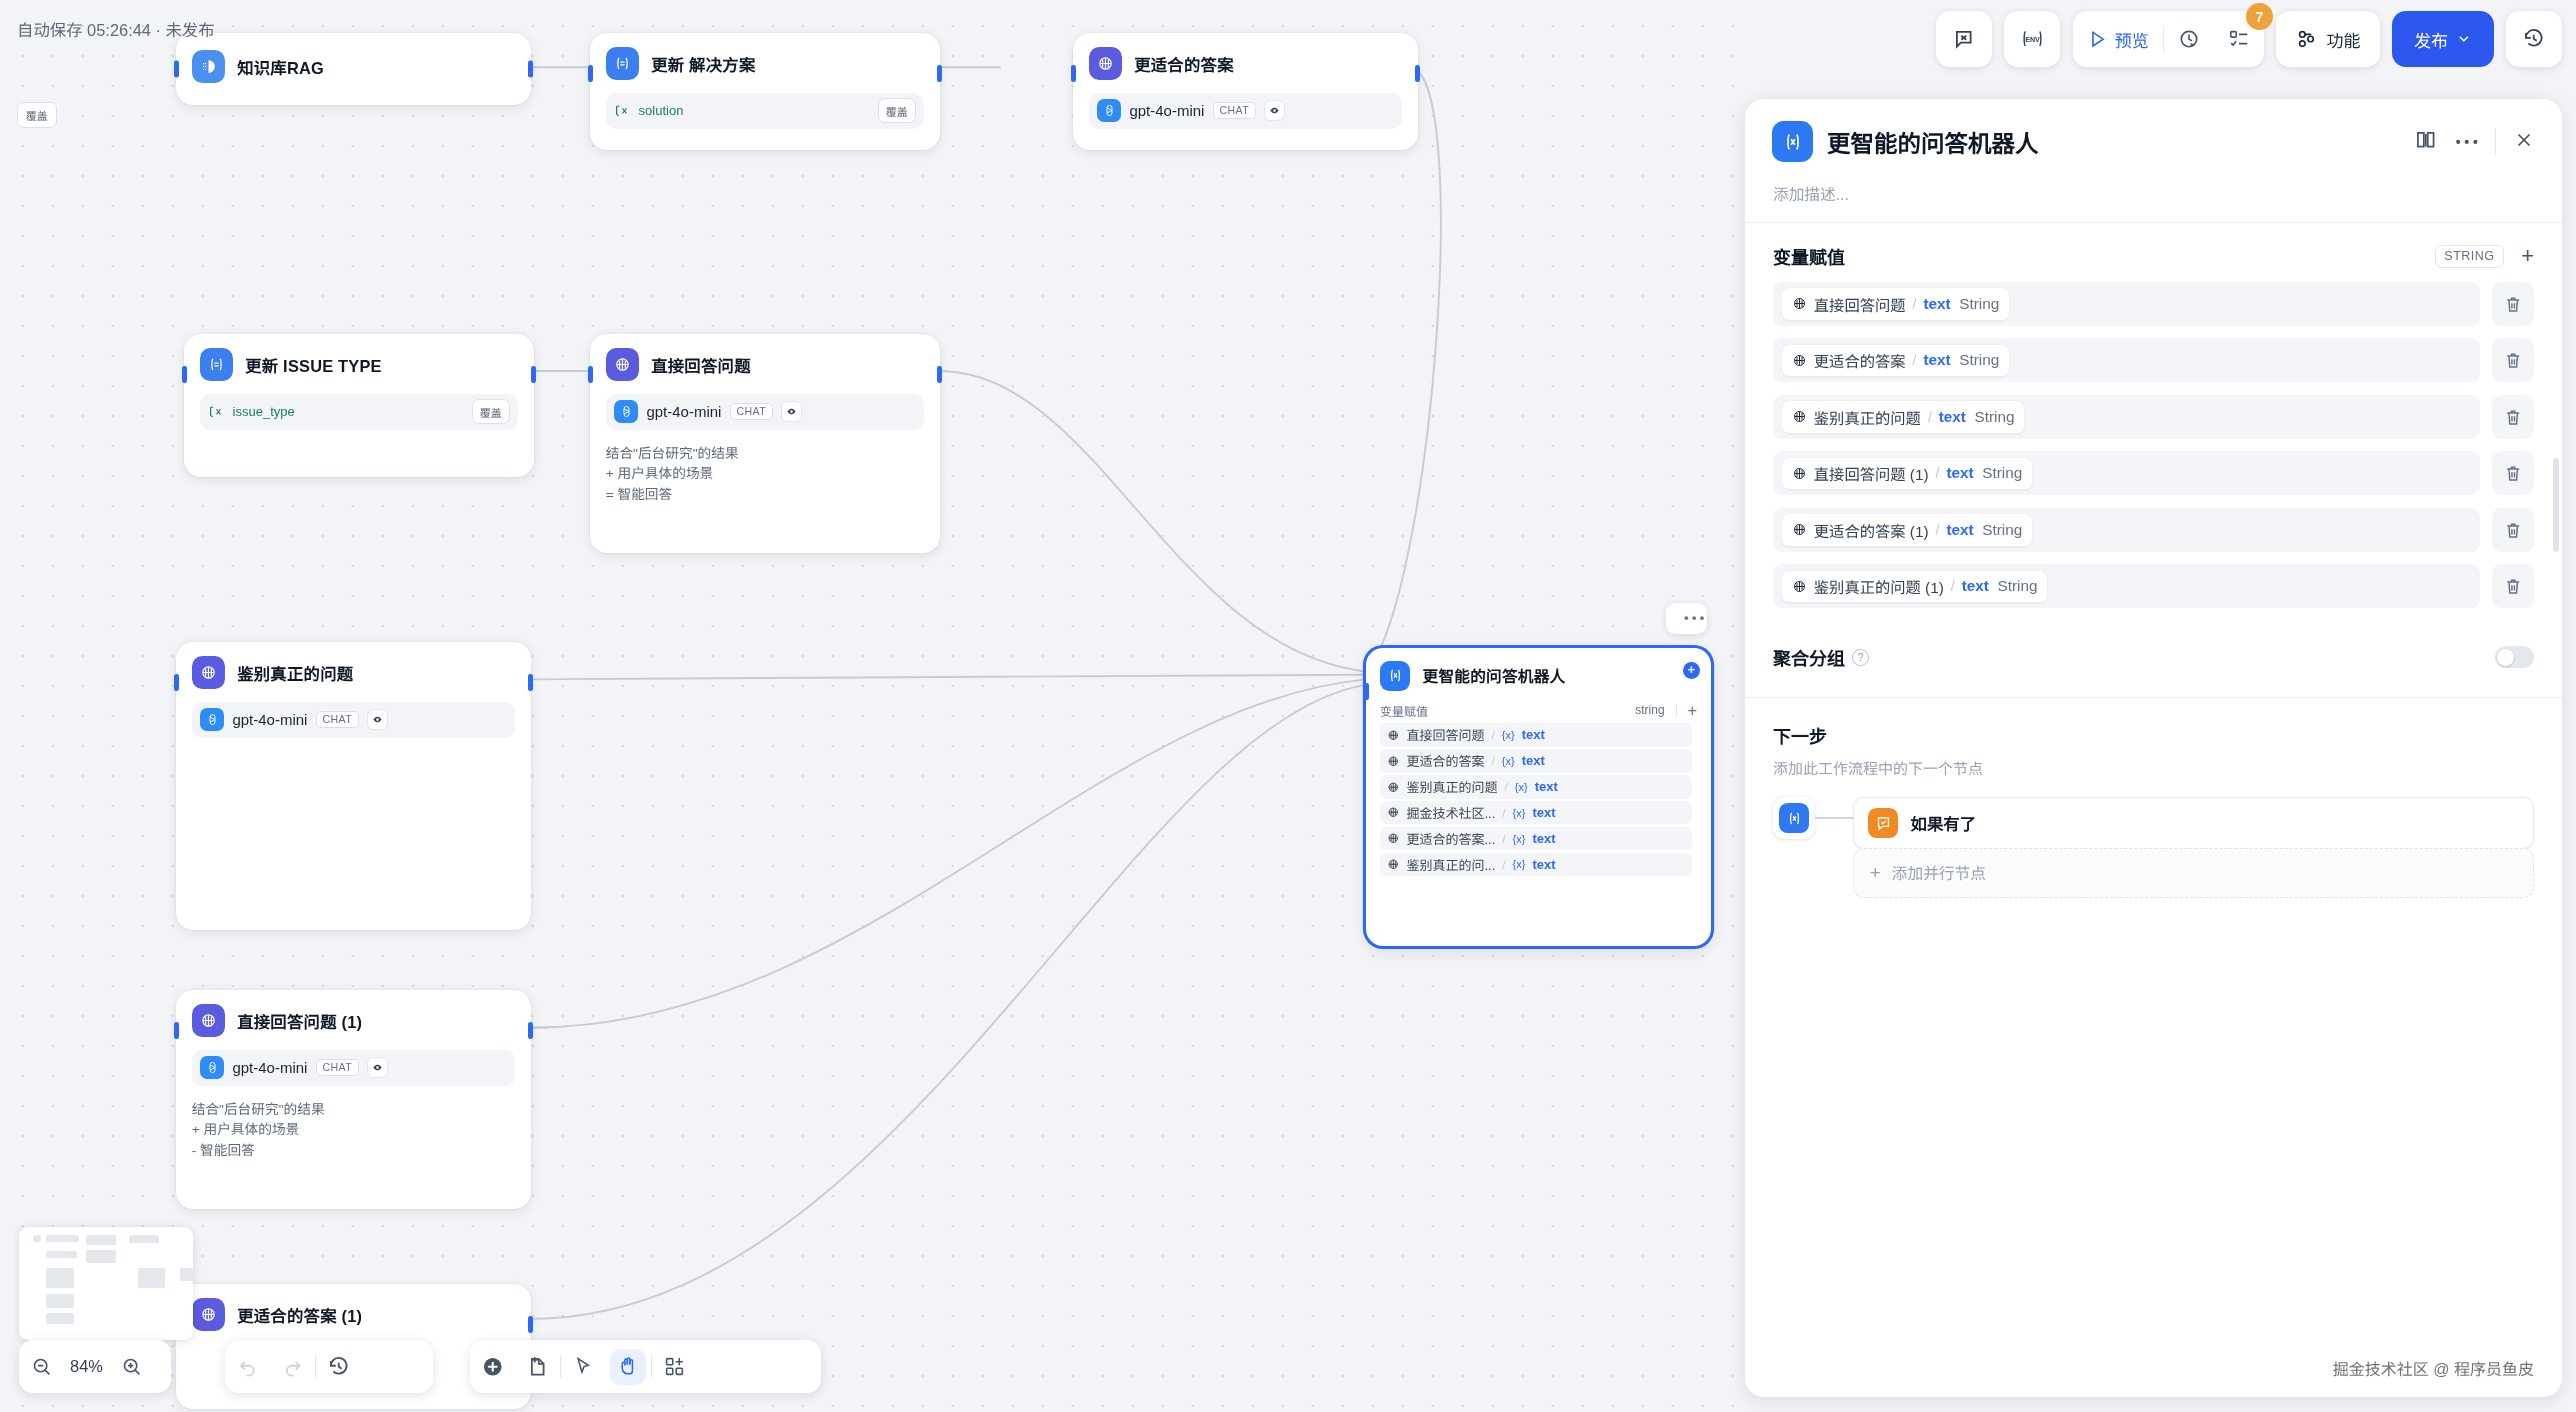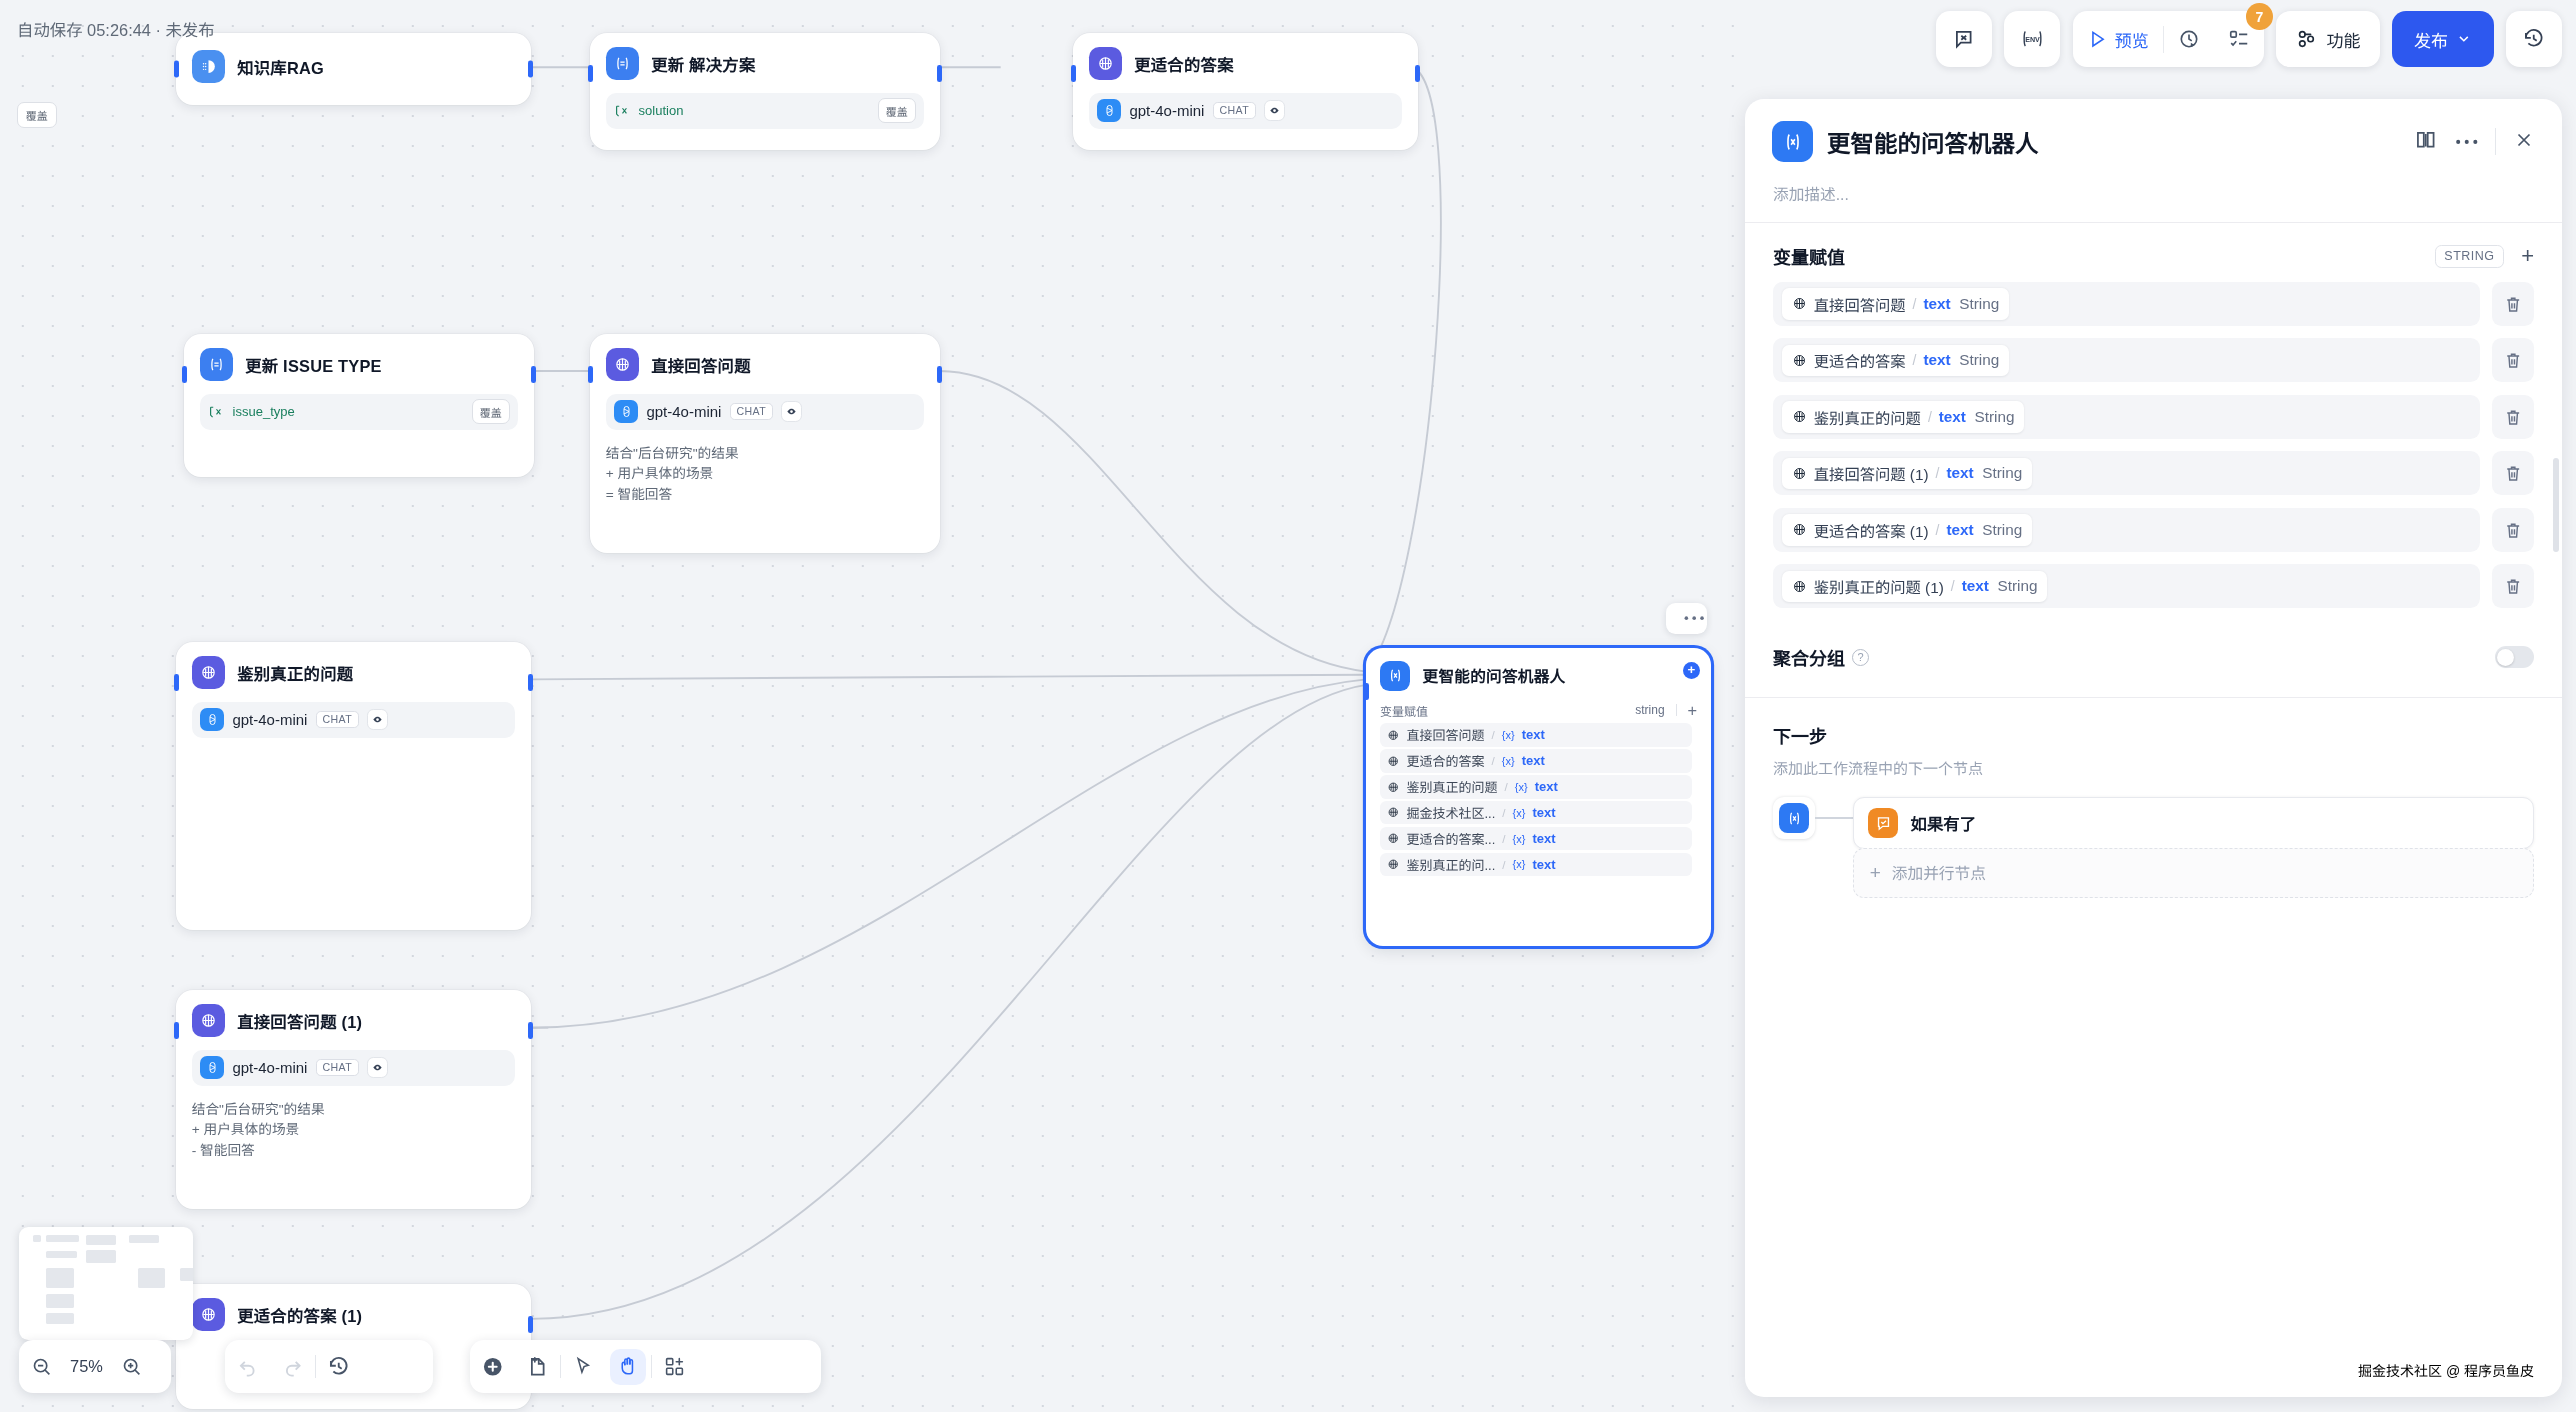--- a/index.html
+++ b/index.html
@@ -188,21 +188,21 @@
   }
   .ncard .ico { width:30px;height:30px;border-radius:8.6px;background:#f08a24;color:#fff;display:flex;align-items:center;justify-content:center;flex:0 0 auto;}
   .ncard .lbl { font-size: 16.4px; font-weight:700; color:#101828; }
   .nadd {
     height: 50px; margin-top: -1.6px; border:1.2px dashed #dfe2e8; border-radius: 11px;
     display:flex; align-items:center; gap: 11px; padding: 0 15.7px; color:#98a2b3; font-size: 15.7px;
     background:#fbfbfc;
   }
 
   .p-footer { padding: 0 28px 17px; display:flex; justify-content:flex-end; }
-  .watermark { font-size: 14px; color:#000000; }
+  .watermark { font-size: 16px; color:#737373; }
 
   
   #toptools { position:absolute; right: 14px; top: 11px; display:flex; align-items:center; gap: 12.5px; z-index: 30;}
   .ttile { height: 56px; background:#fff; border-radius: 14px; box-shadow: 0 1.6px 7.8px rgba(16,24,40,.10);
            display:flex; align-items:center; color:#344054; }
   .ttile.sq { width: 56px; justify-content:center; }
   .ttbtn { height: 56px; display:flex;align-items:center;justify-content:center; gap:7.8px; padding: 0 14px; color:#475467;}
   .previewtxt { font-size: 17px; color:#2d68f8; font-weight:500; }
   .ttdiv { width:0.8px; height:27px; background:#e8eaee; }
   .funcbtn { padding: 0 19px; font-size: 17px; color:#1d2939; font-weight:500; gap: 9.4px; }
@@ -550,21 +550,21 @@
       <div class="mm" style="left:27px;top:86px;width:28px;height:11px;"></div>
     </div>
 
     <div class="tbgroup" style="left:19px; width:152px;">
       <div class="tbbtn">
         <svg width="21" height="21" viewBox="0 0 24 24" fill="none" stroke="#475467" stroke-width="1.9">
             <circle cx="11" cy="11" r="7"></circle>
             <path d="M16 16l5 5M8 11h6"></path>
           </svg>
       </div>
-      <div class="zoomlabel">75%</div>
+      <div class="zoomlabel">84%</div>
       <div class="tbbtn">
         <svg width="21" height="21" viewBox="0 0 24 24" fill="none" stroke="#475467" stroke-width="1.9">
             <circle cx="11" cy="11" r="7"></circle>
             <path d="M16 16l5 5M8 11h6M11 8v6"></path>
           </svg>
       </div>
     </div>
 
     <div class="tbgroup" style="left:225px; width:208px;">
       <div class="tbbtn dis">

